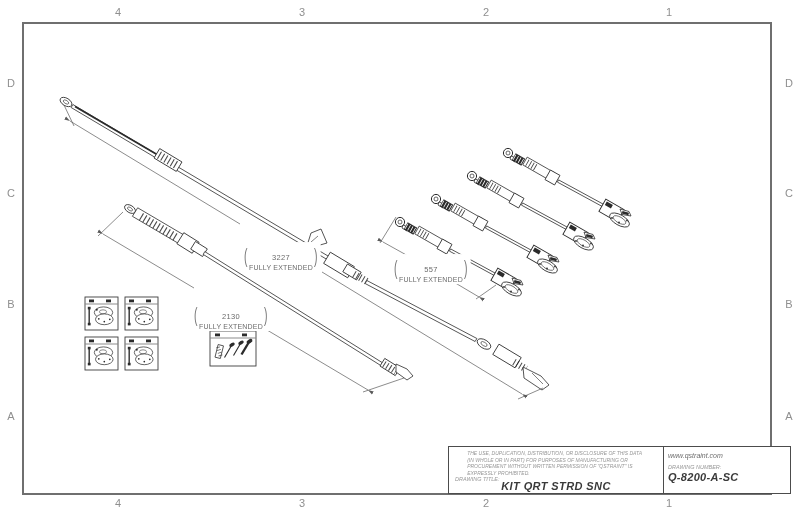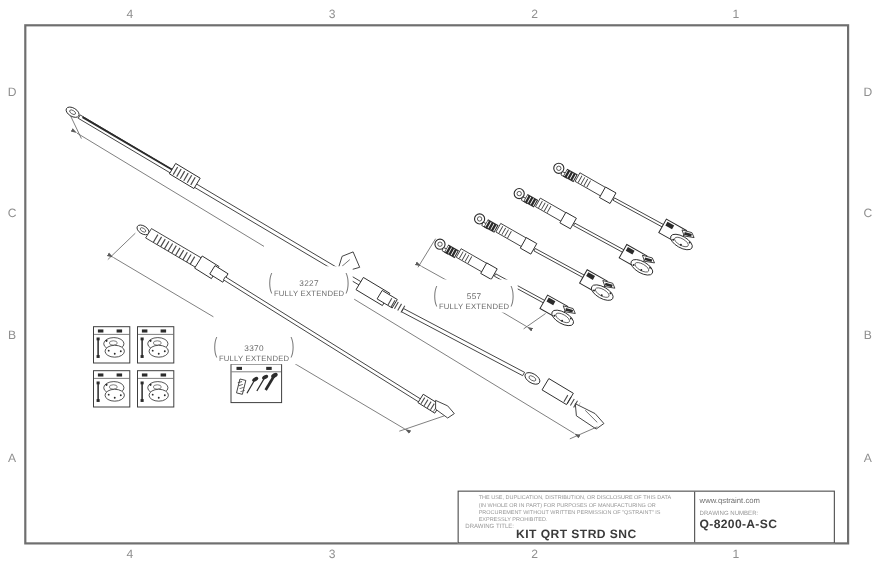--- a/index.html
+++ b/index.html
@@ -8,22 +8,22 @@
   .sheet svg{position:absolute;left:0;top:0;}
   .gridlabel{fill:#8f8f8f;font-size:11px;font-family:"Liberation Sans",sans-serif;}
   
   .dim{position:absolute;transform:translate(-50%,-50%);display:flex;align-items:center;
        background:#fff;padding:0 1px;color:#6b6b6b;}
   .dim .paren{font-size:19px;font-weight:300;color:#7a7a7a;transform:scale(0.55,1.05);line-height:1;}
   .dim .dim-text{display:flex;flex-direction:column;align-items:center;line-height:1.3;}
   .dim .dim-value{font-size:7.5px;letter-spacing:0.3px;margin-top:11px;}
   .dim .dim-note{font-size:7px;letter-spacing:0.2px;white-space:nowrap;}
   
-  .title-block{position:absolute;left:416px;top:446px;width:343px;height:48px;
-               border:1.5px solid #4c4c4c;background:#fff;display:flex;box-sizing:border-box;}
+  .title-block{position:absolute;left:448px;top:446px;width:343px;height:48px;
+               border:1.5px solid #4c4c4c;background:#fff;display:flex;box-sizing:border-box;font-style:italic;}
   .tb-left{flex:1;border-right:1px solid #4c4c4c;padding:3px 6px 3px;display:flex;
            flex-direction:column;box-sizing:border-box;}
   .tb-legal{font-size:5px;line-height:1.32;color:#979797;width:88%;margin:0 auto;text-align:left;}
   .tb-title-row{margin-top:auto;}
   .tb-label{font-size:5.5px;color:#979797;display:block;text-align:left;}
   .tb-title{font-size:11px;font-weight:bold;color:#3a3a3a;text-align:center;
             letter-spacing:0.4px;margin-top:-2px;}
   .tb-right{width:126px;display:flex;flex-direction:column;align-items:flex-start;
             padding:5px 4px 3px;box-sizing:border-box;}
   .tb-web{font-size:7px;color:#6e6e6e;}
@@ -318,21 +318,21 @@
   <span class="dim-text">
     <span class="dim-value">3227</span>
     <span class="dim-note">FULLY EXTENDED</span>
   </span>
   <span class="paren">)</span>
 </div>
 
 <div class="dim" style="left:231px;top:316px">
   <span class="paren">(</span>
   <span class="dim-text">
-    <span class="dim-value">3370</span>
+    <span class="dim-value">2130</span>
     <span class="dim-note">FULLY EXTENDED</span>
   </span>
   <span class="paren">)</span>
 </div>
 
 <div class="dim" style="left:431px;top:269px">
   <span class="paren">(</span>
   <span class="dim-text">
     <span class="dim-value">557</span>
     <span class="dim-note">FULLY EXTENDED</span>

